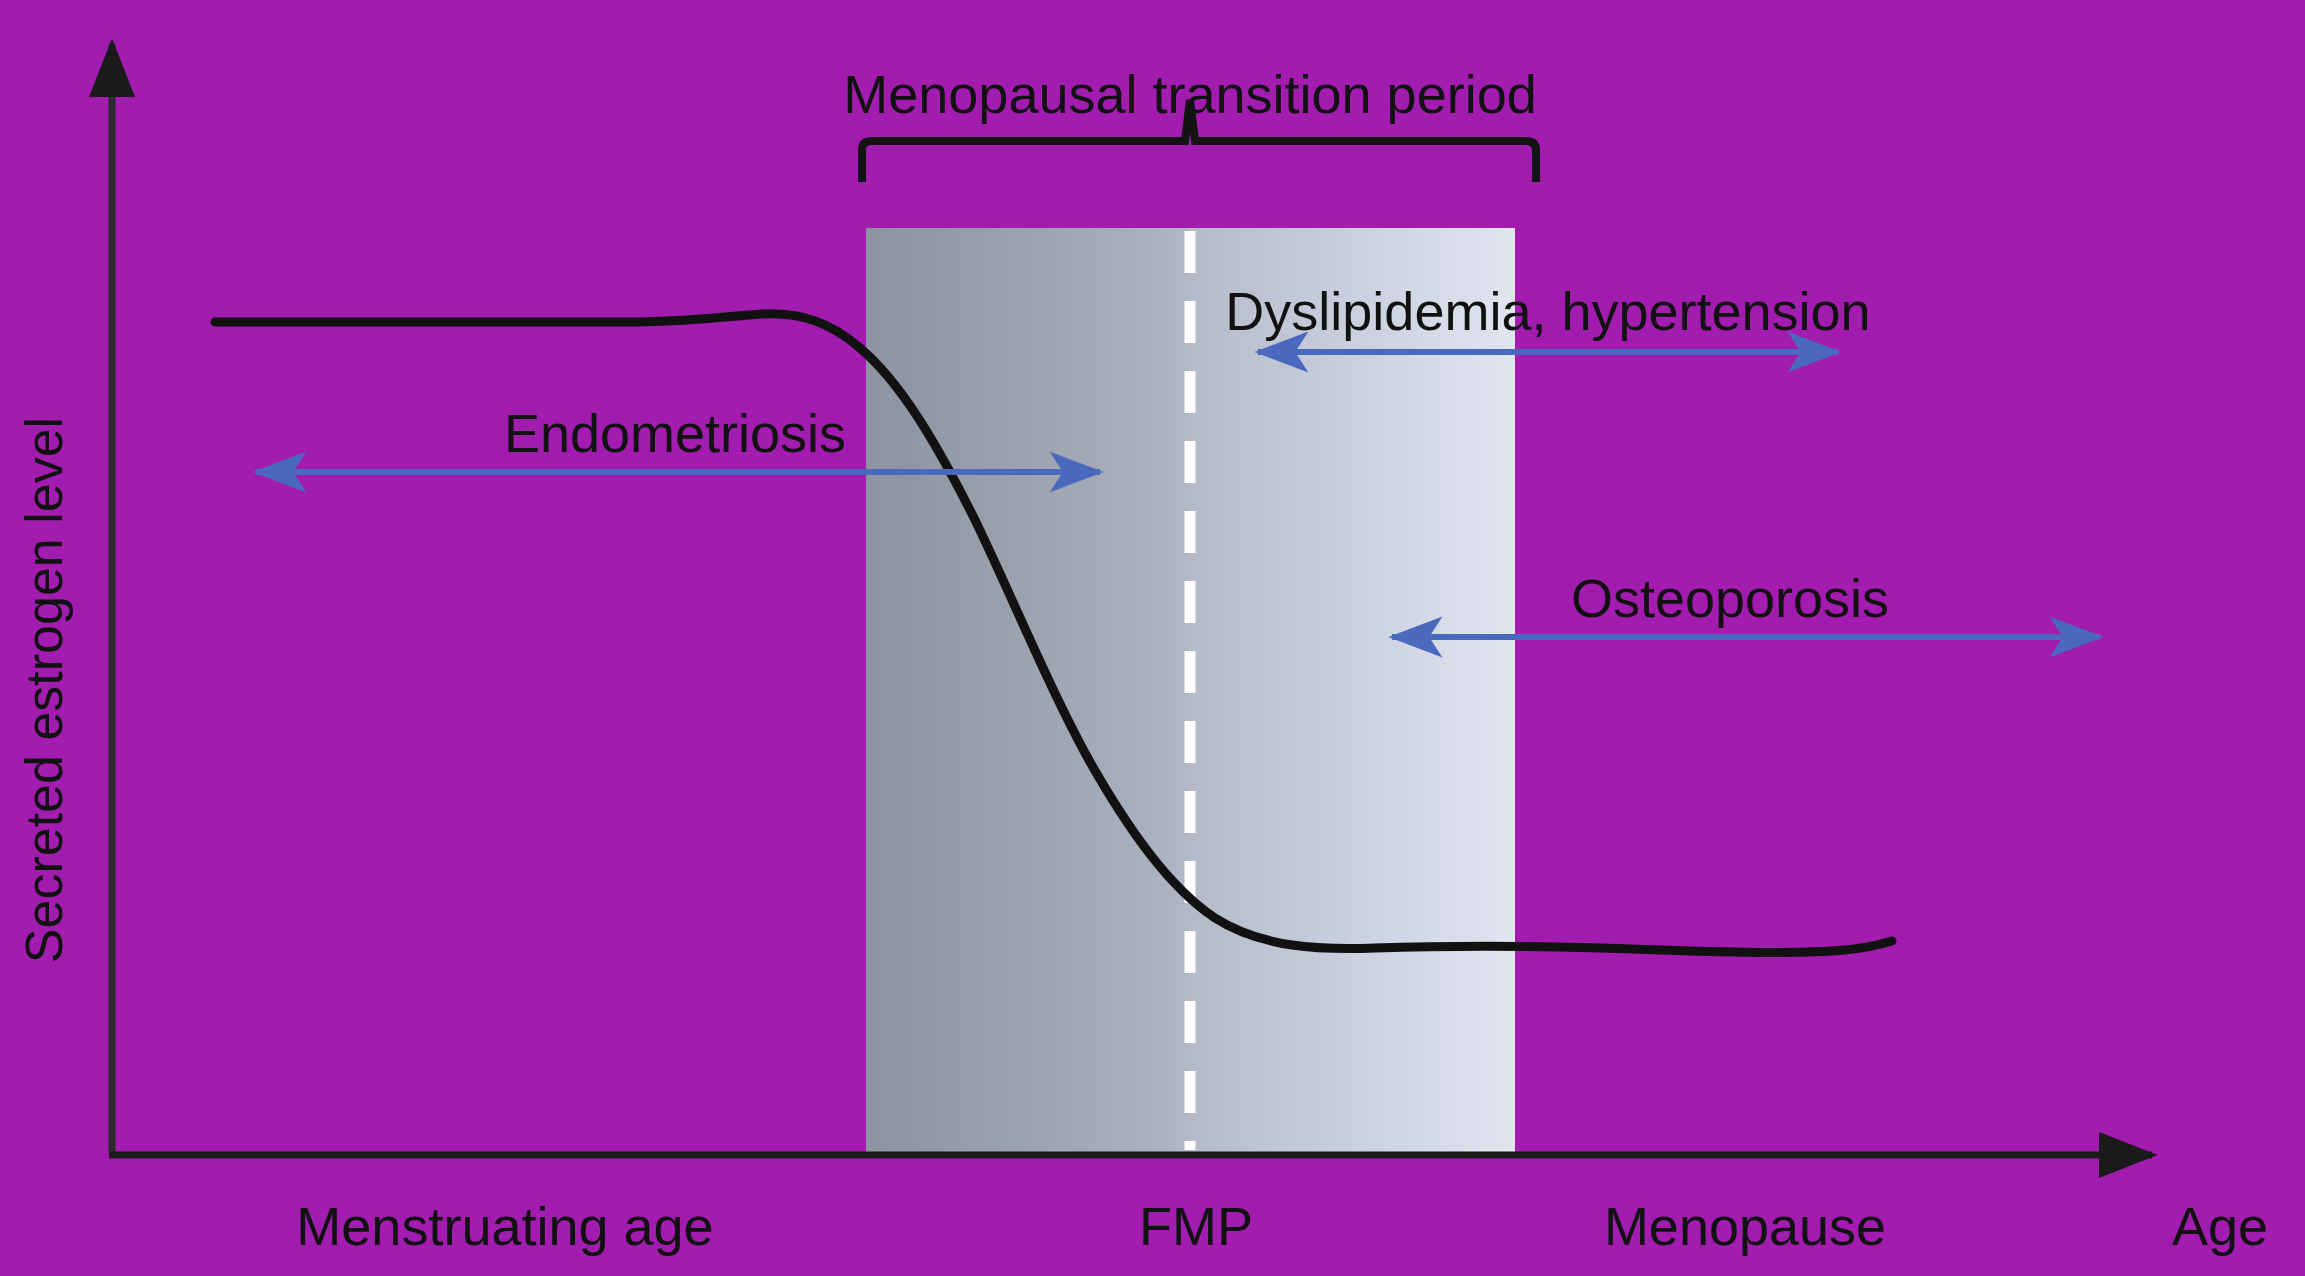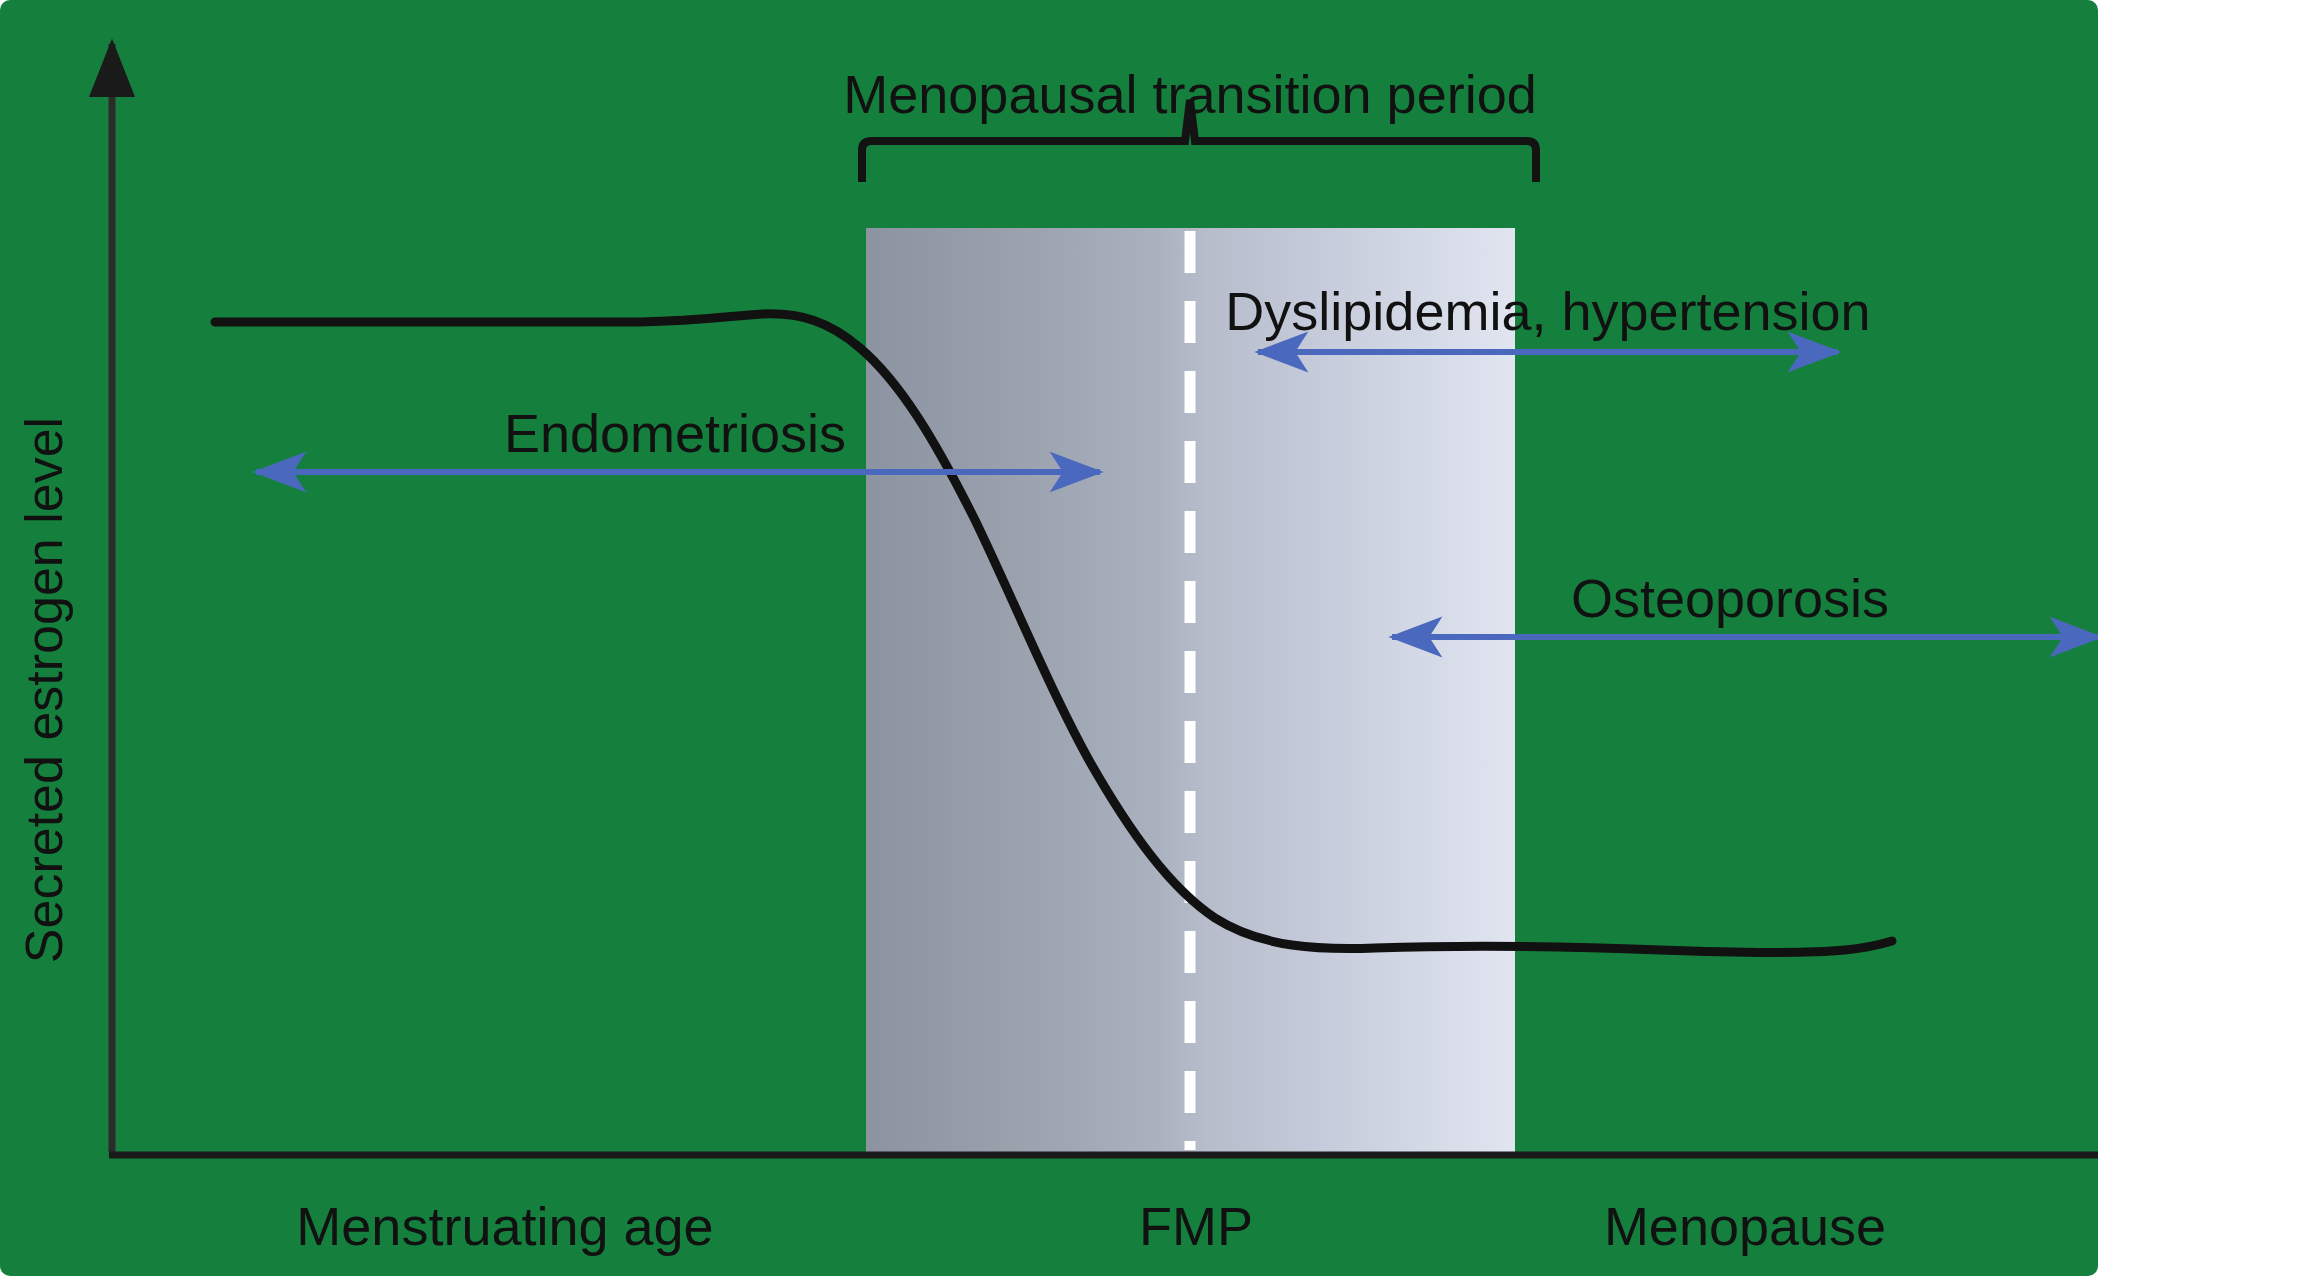--- a/index.html
+++ b/index.html
@@ -2,26 +2,25 @@
 <html><head>
 <meta charset="utf-8">
 <style>
   html, body {
     margin: 0;
     padding: 0;
     background: #ffffff;
   }
   #figure {
     position: relative;
-    width: 2098px;
+    width: 2305px;
     height: 1276px;
-    background: #15803d;
+    background: #a21caf;
     font-family: "Liberation Sans", sans-serif;
     overflow: hidden;
-    border-radius: 10px;
   }
   #figure svg {
     position: absolute;
     left: 0;
     top: 0;
   }
   .fig-text {
     font-family: "Liberation Sans", sans-serif;
     fill: #111111;
   }

